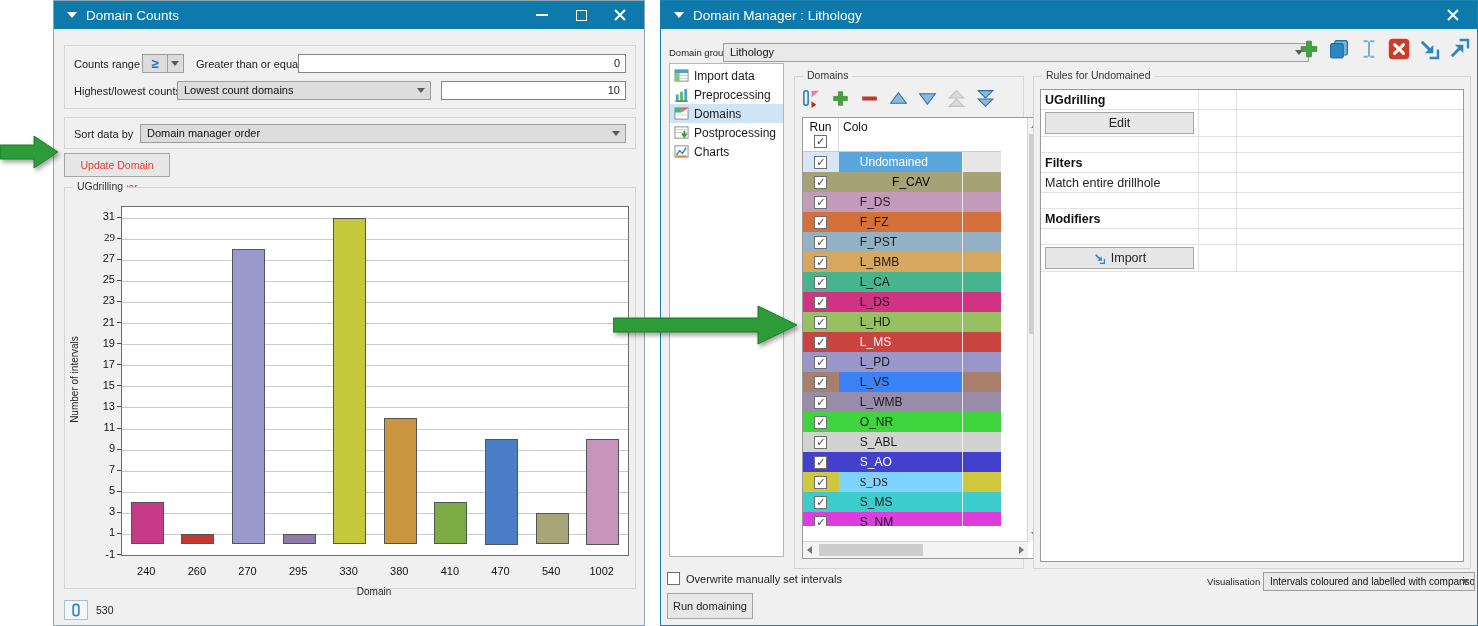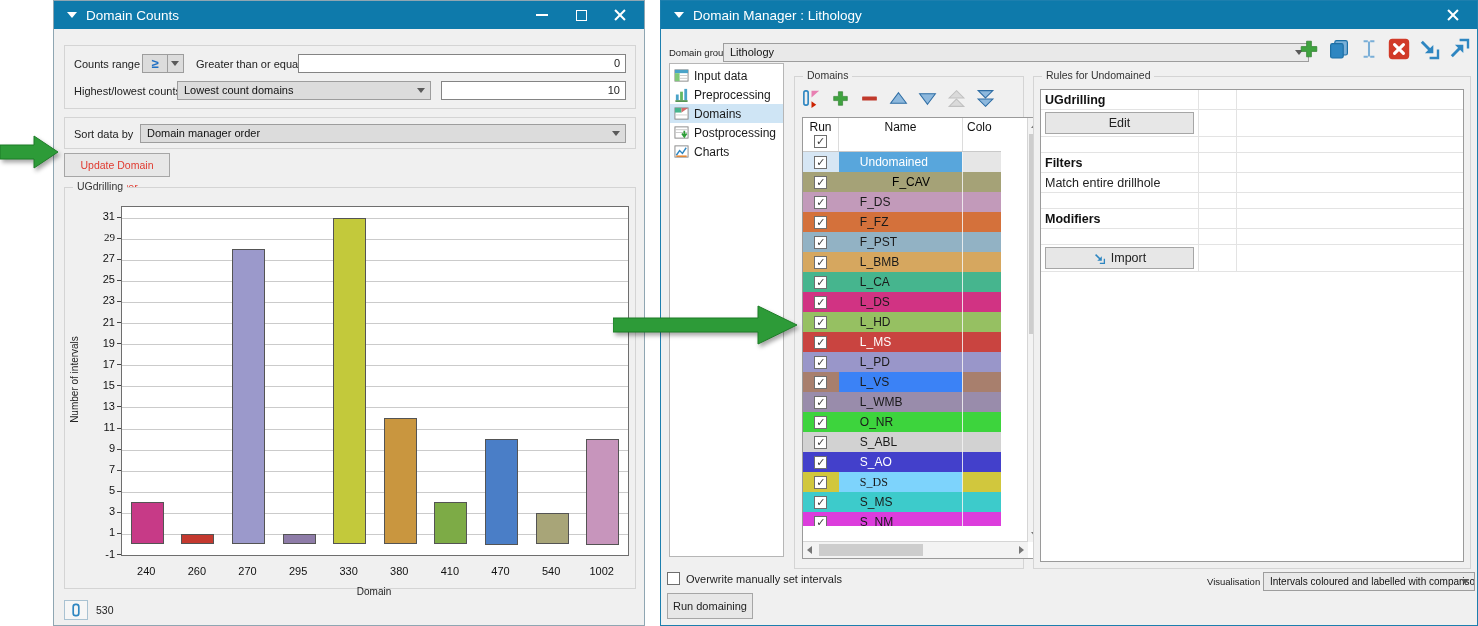--- a/index.html
+++ b/index.html
@@ -272,21 +272,21 @@
     </span>
 
   <div id="sidebar">
       <div class="sb-item">
         <span class="sb-ic"><svg viewBox="0 0 16 16">
             <rect x="1" y="2" width="14" height="12" fill="#fff" stroke="#888"></rect>
             <rect x="1" y="2" width="14" height="3.5" fill="#4aa3c8"></rect>
             <rect x="1" y="5.5" width="5" height="8.5" fill="#7fc978"></rect>
             <path d="M6 8h9M6 11h9" stroke="#c9c9c9"></path>
           </svg></span>
-        <span>Input data</span>
+        <span>Import data</span>
       </div>
       <div class="sb-item">
         <span class="sb-ic"><svg viewBox="0 0 16 16">
             <rect x="2" y="8" width="3" height="6" fill="#4aa3c8"></rect>
             <rect x="6.5" y="5" width="3" height="9" fill="#62b862"></rect>
             <rect x="11" y="2" width="3" height="12" fill="#4aa3c8"></rect>
             <path d="M1.5 15h13" stroke="#2e7d2e" stroke-width="1.6"></path>
           </svg></span>
         <span>Preprocessing</span>
       </div>
@@ -346,21 +346,20 @@
             <path d="M10 17.5l7-7H3z" fill="#8db8dd" stroke="#2e6da4"></path>
           </svg></span>
       </div>
     <div id="dm-table">
       <div id="dmt-main">
         <div id="dmt-header">
           <span class="hc run">
             <span>Run</span>
             <span class="cb" id="hdr-cb">✓</span>
           </span>
-          <span class="hc name">Name</span>
           <span class="hc colo">Colo</span>
         </div>
         <div id="dmt-rows">
             <div class="dm-row">
               <span class="c-run" style="background: rgb(214, 230, 244);">
                 <span class="cb">✓</span>
               </span>
               <span class="c-name" style="background: rgb(88, 166, 220); color: rgb(255, 255, 255);">Undomained</span>
               <span class="c-color" style="background: rgb(230, 230, 230);"></span>
             </div>

